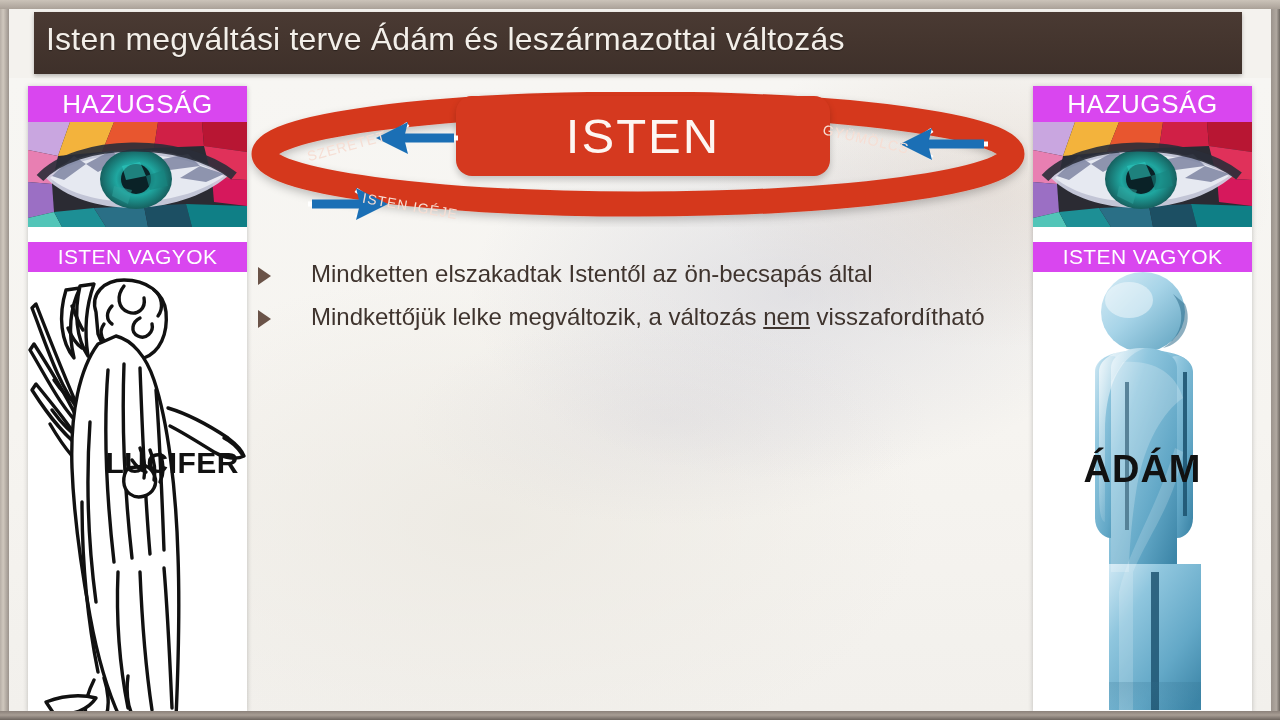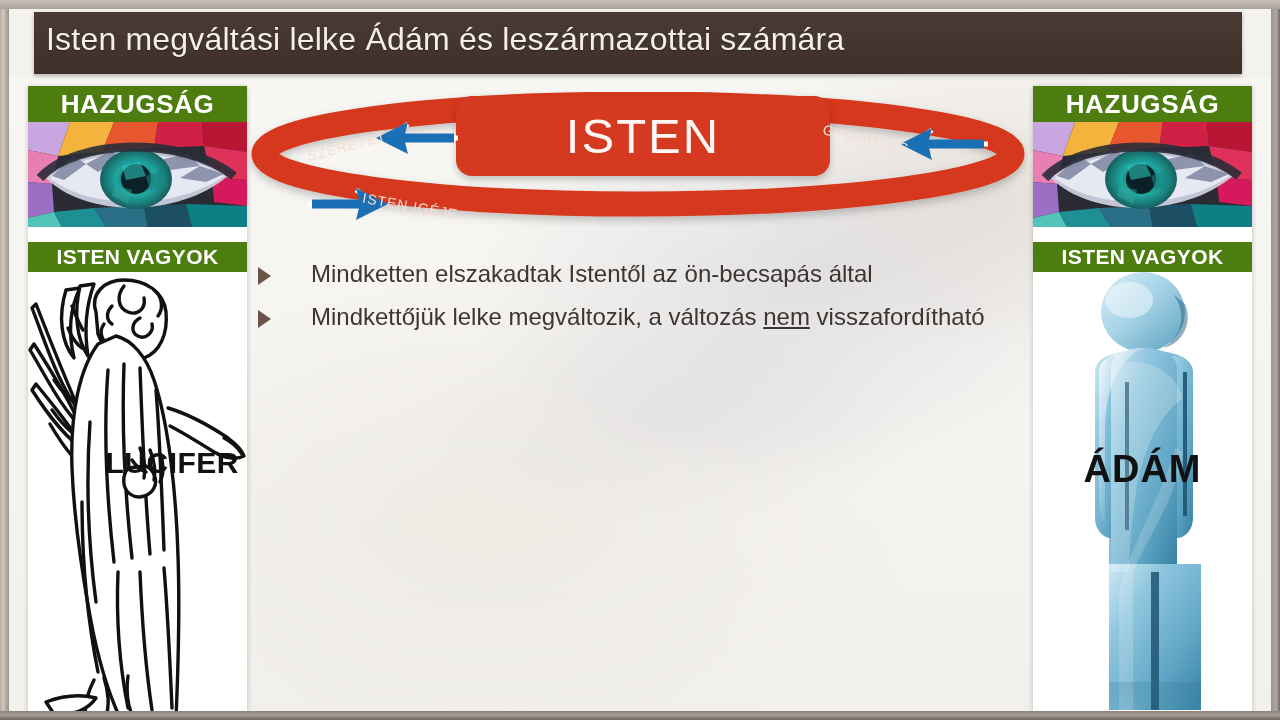--- a/index.html
+++ b/index.html
@@ -50,22 +50,22 @@
     color:#f3efe9;font-size:32px;letter-spacing:.2px;white-space:nowrap;
     font-family:"Liberation Sans", sans-serif;font-weight:400;
     text-shadow:0 1px 1px rgba(0,0,0,.35);
   }
 
   
   .panel{position:absolute;top:86px;width:219px;z-index:20;background:#ffffff;
     box-shadow:0 1px 5px rgba(0,0,0,.22);}
   .panel-left{left:28px;height:626px;}
   .panel-right{left:1033px;height:626px;}
-  .pbar{background:#4d7c0f;color:#fff;text-align:center;
-    font-size:26px;font-weight:700;letter-spacing:.6px;
+  .pbar{background:#d946ef;color:#fff;text-align:center;
+    font-size:26px;font-weight:400;letter-spacing:.6px;
     font-family:"Liberation Sans", sans-serif;line-height:36px;height:36px;}
   .pbar.small{font-size:21px;line-height:30px;height:30px;letter-spacing:.4px;margin-top:15px;}
 
   
   .eye-wrap{position:relative;height:105px;width:219px;overflow:hidden;background:#1a1a1a;}
   .eye-wrap svg{display:block;}
 
   
   .figname{
     position:absolute;width:219px;text-align:center;
@@ -108,21 +108,21 @@
 </style>
 </head>
 <body>
 
 <div id="slide">
 
   <div class="bg-wash"></div>
   <div class="bg-wash2"></div>
 
   <div id="titlebar">
-    <div class="ttl">Isten megváltási lelke Ádám és leszármazottai számára</div>
+    <div class="ttl">Isten megváltási terve Ádám és leszármazottai változás</div>
   </div>
 
   <div class="panel panel-left">
     <div class="pbar">HAZUGSÁG</div>
 
     <div class="eye-wrap">
       <svg width="219" height="105" viewBox="0 0 219 105" aria-hidden="true">
         <defs>
           <linearGradient id="eg1" x1="0" y1="0" x2="1" y2="1">
             <stop offset="0" stop-color="#b79ddd"></stop>

